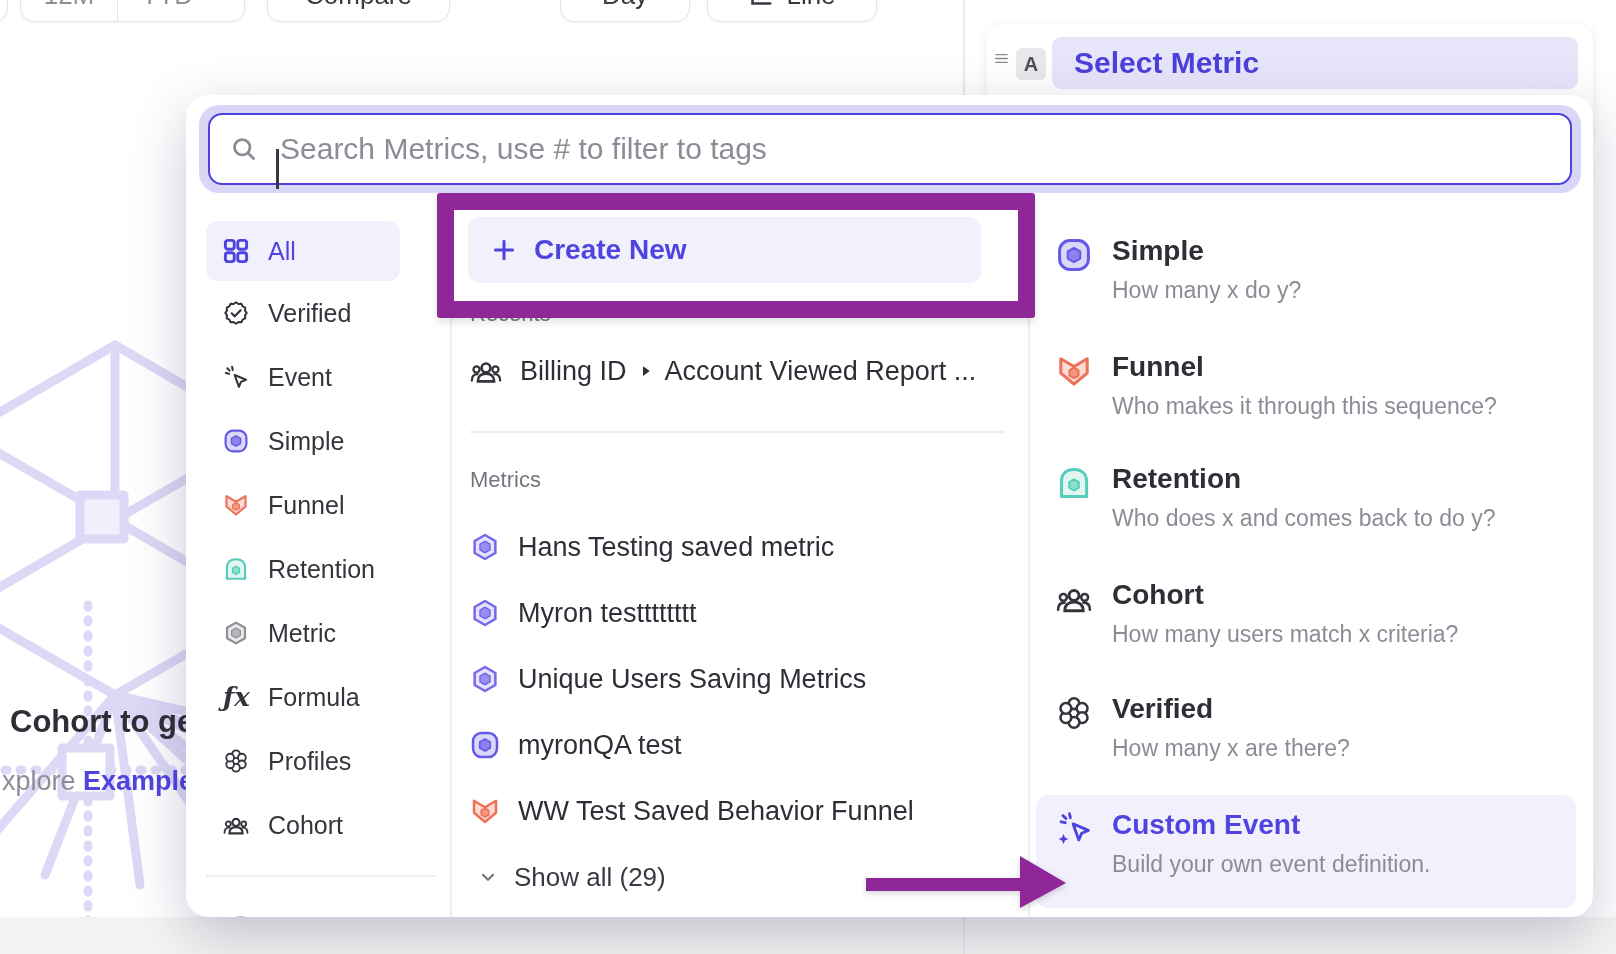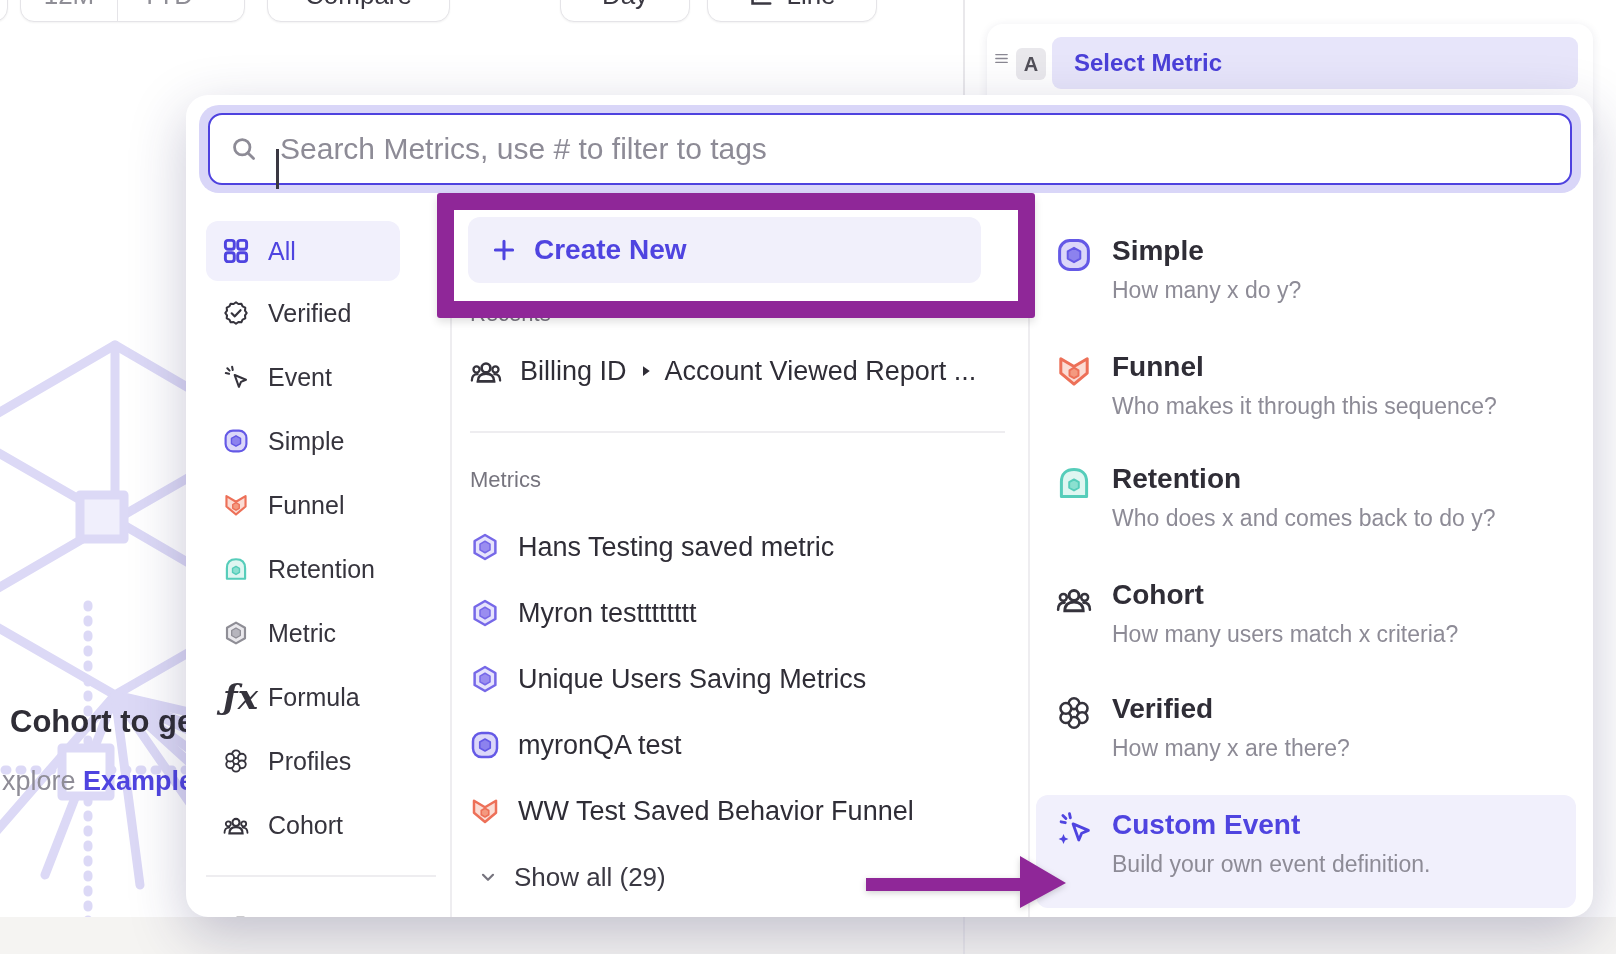--- a/index.html
+++ b/index.html
@@ -27,21 +27,21 @@
   .seg-group { position:absolute; top:-32px; height:54px; background:#fff; border:1.5px solid #E5E4E8;
                border-radius:14px; display:flex; z-index:3; box-shadow:0 1px 2px rgba(0,0,0,.05); }
   .seg { display:flex; align-items:center; justify-content:center; font-size:26px; color:#8F8E96; height:100%; }
   .seg + .seg { border-left:1.5px solid #E5E4E8; }
 
   
   #metric-card { position:absolute; left:987px; top:24px; width:606px; height:120px; background:#fff;
                  border-radius:16px; box-shadow:0 2px 10px rgba(40,35,80,.10); z-index:3; }
   #metric-pill { position:absolute; left:65px; top:13px; width:526px; height:52px; background:#E7E5FA;
                  border-radius:9px; display:flex; align-items:center; cursor:pointer; }
-  #metric-pill span { margin-left:22px; font-size:24px; font-weight:700; color:#4B40D8; }
+  #metric-pill span { margin-left:22px; font-size:30px; font-weight:700; color:#4B40D8; }
   #series-badge { position:absolute; left:29px; top:24px; width:30px; height:32px; background:#E9E8EC;
                   border-radius:6px; display:flex; align-items:center; justify-content:center;
                   font-size:20px; font-weight:700; color:#514F58; }
 
   
   #modal { position:absolute; left:186px; top:95px; width:1407px; height:822px; background:#fff;
            border-radius:22px; box-shadow:0 18px 55px rgba(45,38,95,.25); z-index:10; overflow:hidden; }
 
   #search-ring { position:absolute; left:13px; top:10px; width:1382px; height:88px; background:#D9D6F8; border-radius:20px; }
   #search-box { position:absolute; left:22px; top:18px; width:1364px; height:72px; background:#fff;
@@ -56,21 +56,21 @@
   .hdiv { position:absolute; height:1.5px; background:#EEEDF0; }
 
   
   .side-item { position:absolute; left:20px; width:194px; height:52px; display:flex; align-items:center;
                cursor:pointer; border-radius:12px; color:#35333C; }
   .side-item .icon { margin-left:17px; color:#35333C; }
   .side-item .lbl { margin-left:19px; font-size:25px; font-weight:500; color:#36343D; }
   .side-item.selected { background:#F1F0FC; }
   .side-item.selected .lbl { color:#4F44E0; }
   .side-item.selected .icon { color:#4F44E0; }
-  .fx-glyph { margin-left:17px; font-size:34px; font-style:italic; font-weight:600; color:#35333C;
+  .fx-glyph { margin-left:17px; font-size:26px; font-style:italic; font-weight:600; color:#35333C;
               font-family:"DejaVu Serif", serif; width:26px; text-align:center; }
 
   
   #create-btn { position:absolute; left:282px; top:122px; width:513px; height:66px; background:#F1F0FB;
                 border-radius:12px; display:flex; align-items:center; cursor:pointer; }
   #create-btn .icon { margin-left:22px; color:#4F44E0; }
   #create-btn .lbl { margin-left:16px; font-size:28px; font-weight:700; color:#4F44E0; }
 
   .sec-header { position:absolute; font-size:22px; color:#76747E; font-weight:500; }
   .m-row { position:absolute; left:284px; width:545px; height:48px; display:flex; align-items:center; cursor:pointer; }

